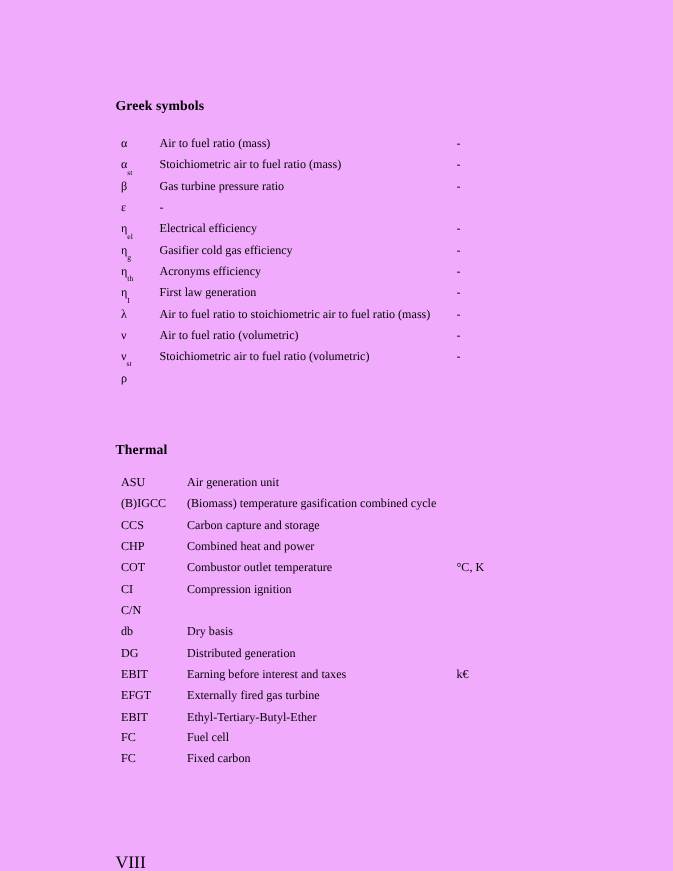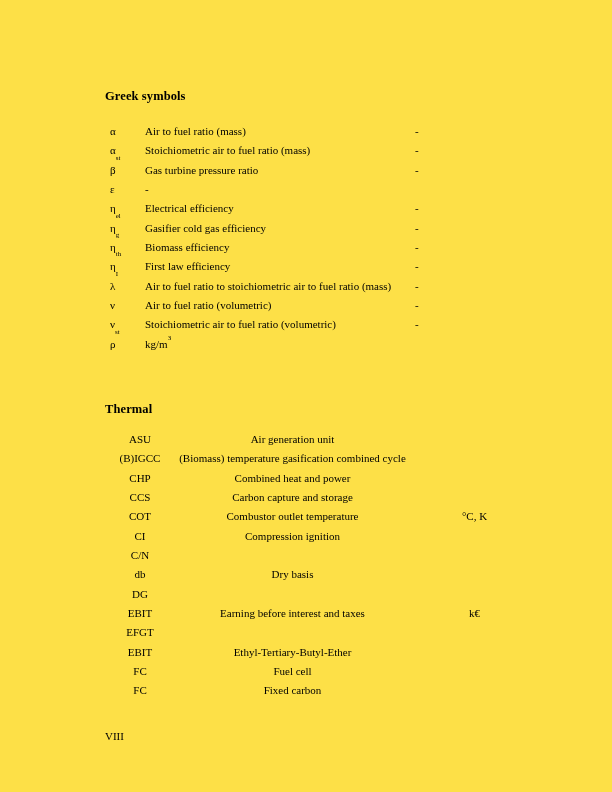--- a/index.html
+++ b/index.html
@@ -5,21 +5,21 @@
   html, body { margin: 0; padding: 0; }
   body {
     width: 612px;
     height: 792px;
     background: #ffffff;
     color: #000000;
     font-family: "Liberation Serif", serif;
     position: relative;
     overflow: hidden;
   }
-  .page { position: absolute; inset: 0; background: #fde047; }
+  .page { position: absolute; inset: 0; background: #f0abfc; }
   .heading {
     position: absolute;
     left: 105px;
     font-weight: bold;
     font-size: 12.5px;
     letter-spacing: 0.1px;
   }
   #greek-heading { top: 79px; }
   #acronyms-heading { top: 392px; }
   .symtable {
@@ -30,40 +30,40 @@
   #greek-table { top: 122px; }
   #acronyms-table { top: 430px; }
   .trow {
     display: grid;
     height: 19.35px;
     line-height: 19.35px;
     font-size: 11px;
     white-space: nowrap;
   }
   #greek-table .trow { grid-template-columns: 35px 270px auto; }
-  #acronyms-table .trow { grid-template-columns: 60px 245px auto; text-align: center; }
+  #acronyms-table .trow { grid-template-columns: 60px 245px auto; }
   .c-sym, .c-acr, .c-desc, .c-unit { overflow: visible; }
   sub.sym-sub {
     font-size: 7px;
     line-height: 1;
     position: relative;
     bottom: -2px;
     letter-spacing: 0;
   }
   sup.unit-sup {
     font-size: 7px;
     line-height: 1;
     position: relative;
     top: -3px;
   }
   .footer {
     position: absolute;
     left: 105px;
-    top: 729px;
-    font-size: 11px;
+    top: 778px;
+    font-size: 16px;
     line-height: 14px;
   }
 </style>
 </head>
 <body>
 
 <div class="page">
 
   <h2 class="heading" id="greek-heading">Greek symbols</h2>
 
@@ -99,27 +99,27 @@
       </div>
 
       <div class="trow">
         <span class="c-sym"><span>η</span><sub class="sym-sub">g</sub></span>
         <span class="c-desc">Gasifier cold gas efficiency</span>
         <span class="c-unit"><span>-</span><sup class="unit-sup"></sup></span>
       </div>
 
       <div class="trow">
         <span class="c-sym"><span>η</span><sub class="sym-sub">th</sub></span>
-        <span class="c-desc">Biomass efficiency</span>
+        <span class="c-desc">Acronyms efficiency</span>
         <span class="c-unit"><span>-</span><sup class="unit-sup"></sup></span>
       </div>
 
       <div class="trow">
         <span class="c-sym"><span>η</span><sub class="sym-sub">I</sub></span>
-        <span class="c-desc">First law efficiency</span>
+        <span class="c-desc">First law generation</span>
         <span class="c-unit"><span>-</span><sup class="unit-sup"></sup></span>
       </div>
 
       <div class="trow">
         <span class="c-sym"><span>λ</span><sub class="sym-sub"></sub></span>
         <span class="c-desc">Air to fuel ratio to stoichiometric air to fuel ratio (mass)</span>
         <span class="c-unit"><span>-</span><sup class="unit-sup"></sup></span>
       </div>
 
       <div class="trow">
@@ -129,21 +129,20 @@
       </div>
 
       <div class="trow">
         <span class="c-sym"><span>ν</span><sub class="sym-sub">st</sub></span>
         <span class="c-desc">Stoichiometric air to fuel ratio (volumetric)</span>
         <span class="c-unit"><span>-</span><sup class="unit-sup"></sup></span>
       </div>
 
       <div class="trow">
         <span class="c-sym"><span>ρ</span><sub class="sym-sub"></sub></span>
-        <span class="c-unit"><span>kg/m</span><sup class="unit-sup">3</sup></span>
       </div>
 
   </div>
 
   <h2 class="heading" id="acronyms-heading">Thermal</h2>
 
   <div class="symtable" id="acronyms-table">
 
       <div class="trow">
         <span class="c-acr">ASU</span>
@@ -151,28 +150,28 @@
         <span class="c-unit"></span>
       </div>
 
       <div class="trow">
         <span class="c-acr">(B)IGCC</span>
         <span class="c-desc">(Biomass) temperature gasification combined cycle</span>
         <span class="c-unit"></span>
       </div>
 
       <div class="trow">
+        <span class="c-acr">CCS</span>
+        <span class="c-desc">Carbon capture and storage</span>
+        <span class="c-unit"></span>
+      </div>
+
+      <div class="trow">
         <span class="c-acr">CHP</span>
         <span class="c-desc">Combined heat and power</span>
-        <span class="c-unit"></span>
-      </div>
-
-      <div class="trow">
-        <span class="c-acr">CCS</span>
-        <span class="c-desc">Carbon capture and storage</span>
         <span class="c-unit"></span>
       </div>
 
       <div class="trow">
         <span class="c-acr">COT</span>
         <span class="c-desc">Combustor outlet temperature</span>
         <span class="c-unit">°C, K</span>
       </div>
 
       <div class="trow">
@@ -187,31 +186,33 @@
       </div>
 
       <div class="trow">
         <span class="c-acr">db</span>
         <span class="c-desc">Dry basis</span>
         <span class="c-unit"></span>
       </div>
 
       <div class="trow">
         <span class="c-acr">DG</span>
+        <span class="c-desc">Distributed generation</span>
         <span class="c-unit"></span>
       </div>
 
       <div class="trow">
         <span class="c-acr">EBIT</span>
         <span class="c-desc">Earning before interest and taxes</span>
         <span class="c-unit">k€</span>
       </div>
 
       <div class="trow">
         <span class="c-acr">EFGT</span>
+        <span class="c-desc">Externally fired gas turbine</span>
         <span class="c-unit"></span>
       </div>
 
       <div class="trow">
         <span class="c-acr">EBIT</span>
         <span class="c-desc">Ethyl-Tertiary-Butyl-Ether</span>
         <span class="c-unit"></span>
       </div>
 
       <div class="trow">

